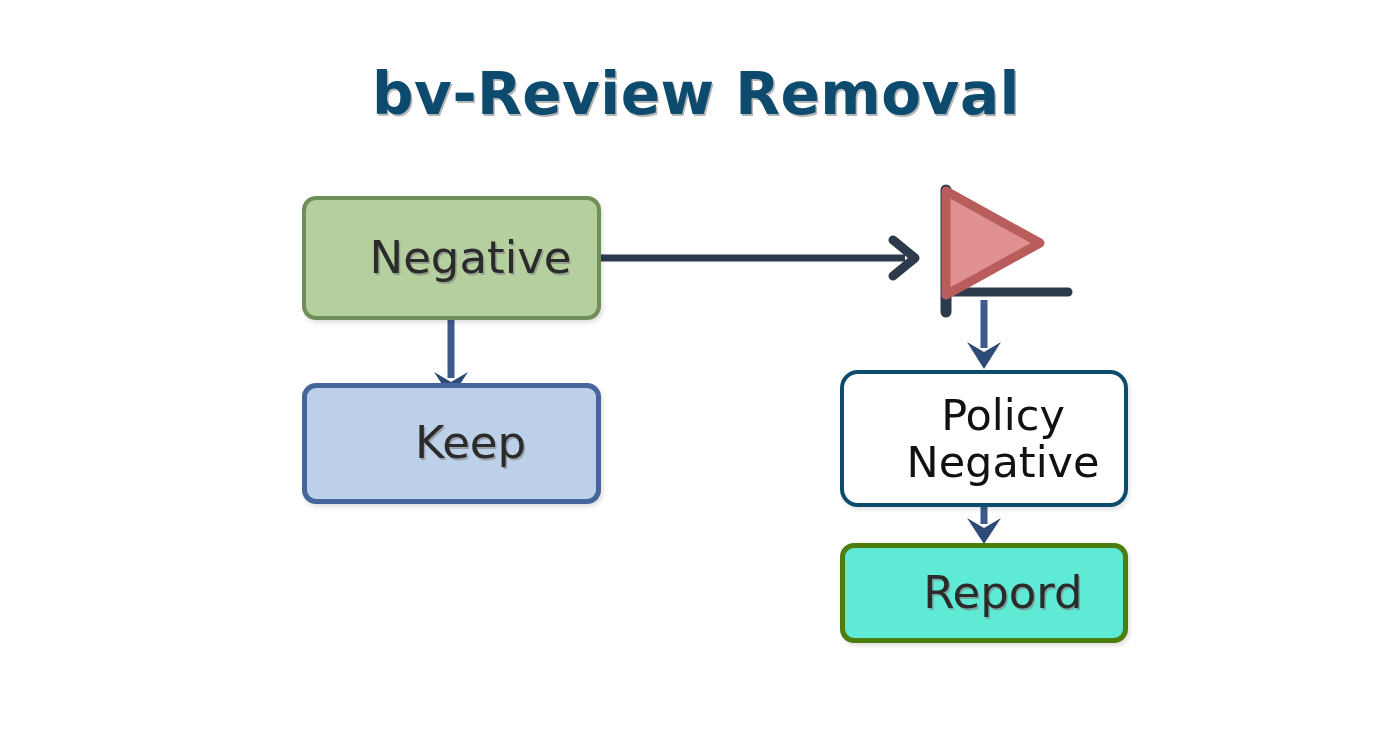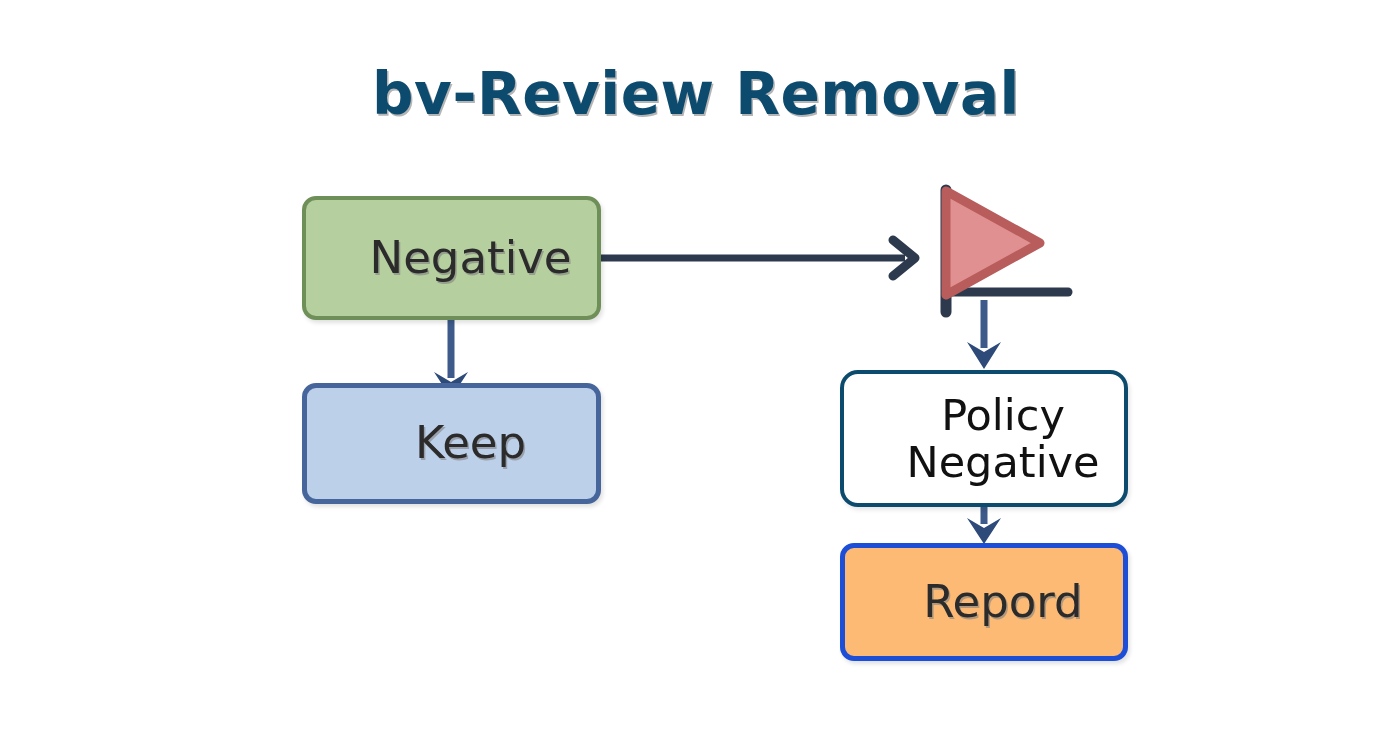--- a/index.html
+++ b/index.html
@@ -85,23 +85,23 @@
     font-size: 43px;
     border-radius: 18px;
     flex-direction: column;
     box-shadow: 2px 3px 4px rgba(0,0,0,0.10);
   }
   .node-policy .node-label { text-shadow: none; color: #111111; }
   .node-report {
     left: 840px;
     top: 543px;
     width: 288px;
-    height: 118px;
-    background: #fdba74;
-    border: 5px solid #1d4ed8;
+    height: 100px;
+    background: #5eead4;
+    border: 5px solid #4d7c0f;
     font-size: 45px;
     box-shadow: 2px 3px 4px rgba(0,0,0,0.12);
   }
   .flag-wrap {
     position: absolute;
     left: 930px;
     top: 185px;
     width: 120px;
     height: 130px;
   }

